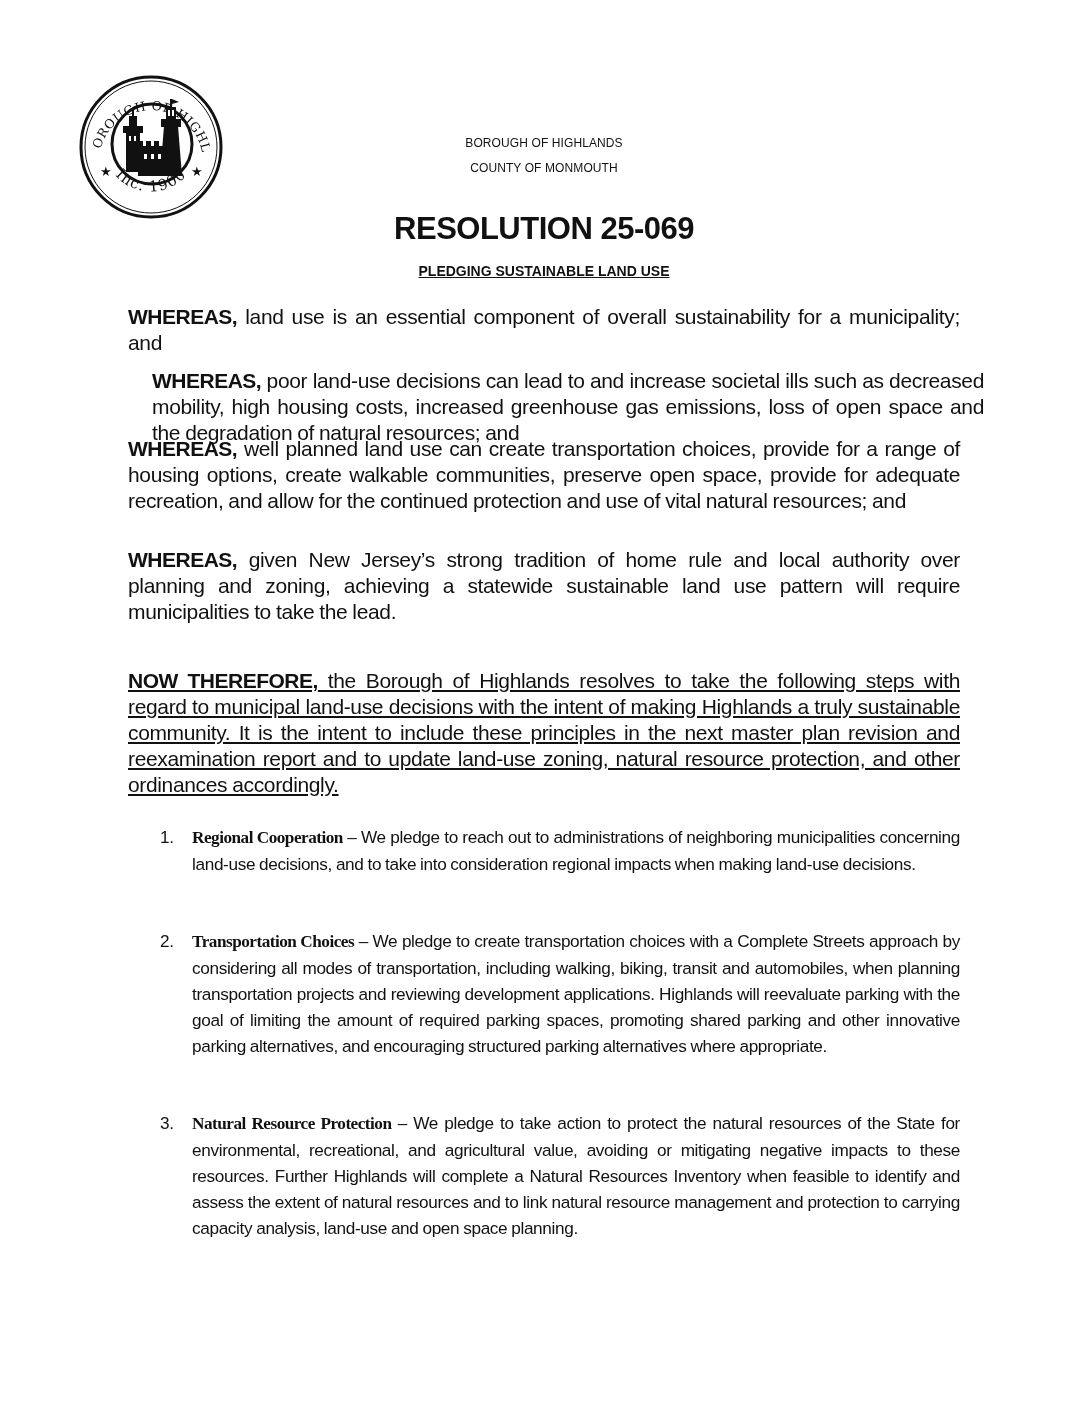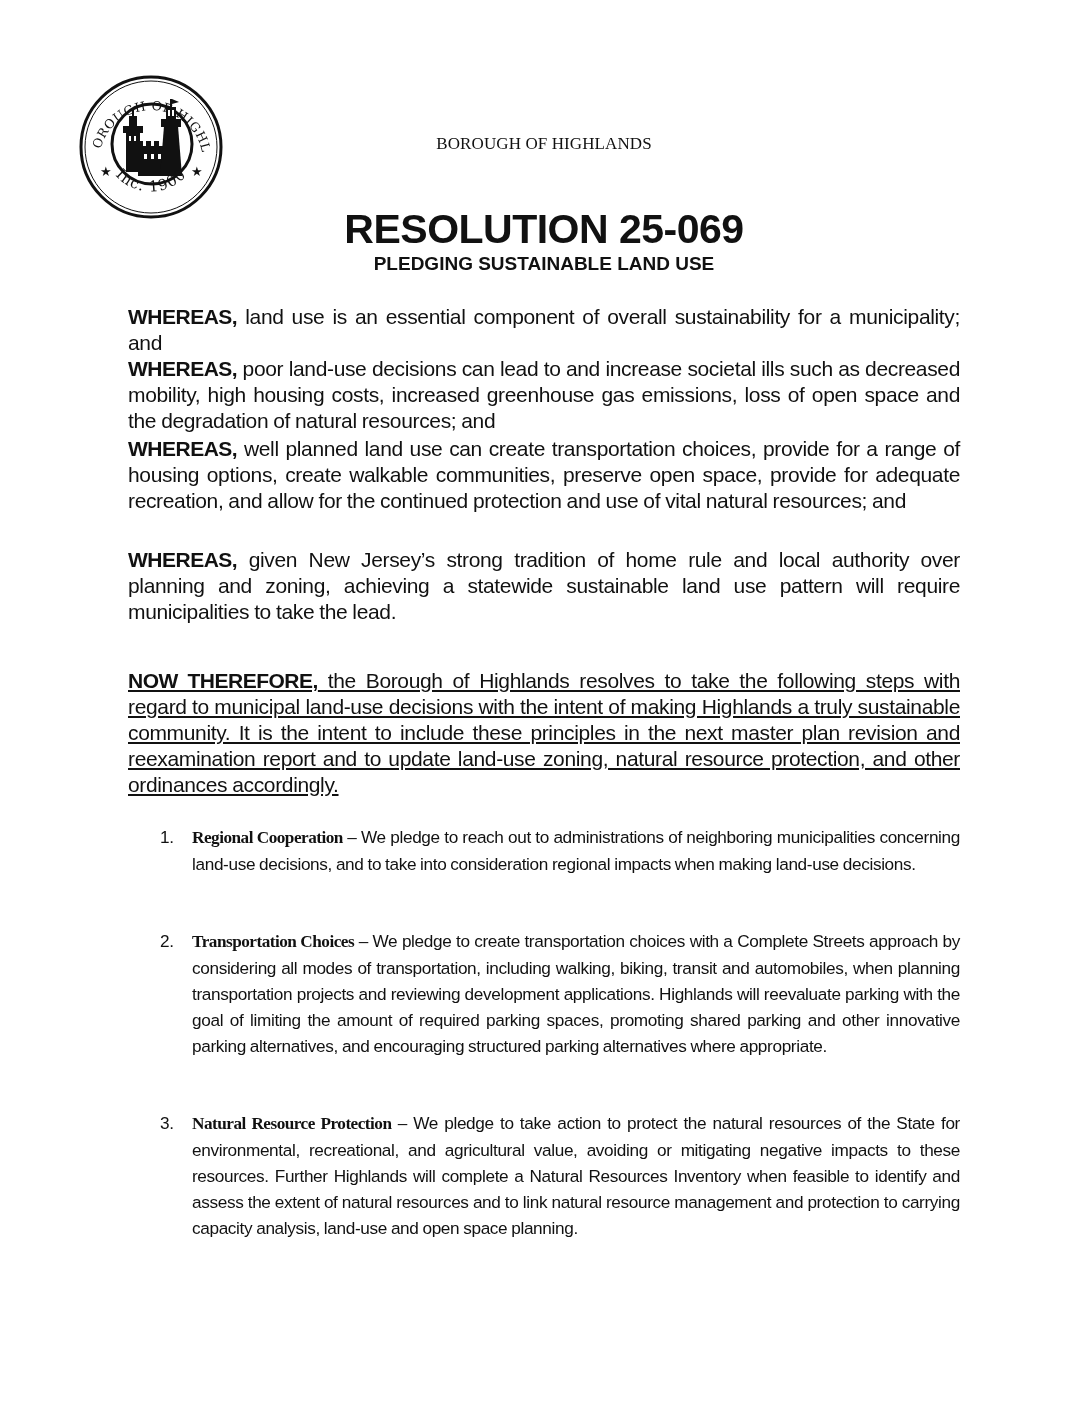--- a/index.html
+++ b/index.html
@@ -7,29 +7,29 @@
       width: 1088px; height: 1408px; position: relative; overflow: hidden;
       font-family: "Liberation Sans", sans-serif; color: #111111;
     }
     .seal {
       position: absolute; left: 78px; top: 74px; width: 146px; height: 146px;
     }
     .header-block {
       position: absolute; left: 344px; width: 400px; text-align: center;
     }
     .hdr-line {
-      font-size: 17px; line-height: 25px; letter-spacing: 0.1px; font-family: Liberation Serif, serif;
+      font-size: 12px; line-height: 25px; letter-spacing: 0.1px;
     }
     .res-title {
       position: absolute; left: 300px; width: 488px; top: 209px; text-align: center;
-      font-size: 41px; font-weight: bold; letter-spacing: -0.5px; line-height: 40px;
+      font-size: 31px; font-weight: bold; letter-spacing: -0.5px; line-height: 40px;
     }
     .res-subtitle {
-      position: absolute; left: 300px; width: 488px; top: 253px; text-align: center;
-      font-size: 19px; font-weight: bold; line-height: 22px;
+      position: absolute; left: 300px; width: 488px; top: 260px; text-align: center;
+      font-size: 14px; font-weight: bold; line-height: 22px; text-decoration: underline;
     }
     .body-text {
       position: absolute; left: 128px; width: 832px;
       font-size: 21px; line-height: 26px; text-align: justify;
       letter-spacing: -0.35px; word-spacing: -0.5px;
     }
     .para { margin: 0; text-align-last: left; }
     .lead { font-weight: bold; letter-spacing: -0.5px; }
     .list {
       position: absolute; left: 160px; width: 800px;
@@ -82,28 +82,29 @@
     <text font-family="DejaVu Serif, serif" font-size="15" fill="#111" letter-spacing="1">
       <textPath href="#arcBot" startOffset="50%" text-anchor="middle">Inc. 1900</textPath>
     </text>
     <text x="22" y="102" font-size="13" fill="#111" font-family="DejaVu Sans, sans-serif">★</text>
     <text x="113" y="102" font-size="13" fill="#111" font-family="DejaVu Sans, sans-serif">★</text>
   </svg>
 </div>
 
 <div class="header-block" style="top:131px;">
   <div class="hdr-line">BOROUGH OF HIGHLANDS</div>
+  <div class="hdr-line">COUNTY OF MONMOUTH</div>
 </div>
 <div class="res-title">RESOLUTION 25-069</div>
 <div class="res-subtitle">PLEDGING SUSTAINABLE LAND USE</div>
 
 <div class="body-text" style="top:304px;">
   <p class="para"><span class="lead">WHEREAS,</span><span> land use is an essential component of overall sustainability for a municipality; and</span></p>
 </div>
-<div class="body-text" style="top:356px;">
+<div class="body-text" style="top:368px;margin-left:24px;">
   <p class="para"><span class="lead">WHEREAS,</span><span> poor land-use decisions can lead to and increase societal ills such as decreased mobility, high housing costs, increased greenhouse gas emissions, loss of open space and the degradation of natural resources; and</span></p>
 </div>
 <div class="body-text" style="top:436px;">
   <p class="para"><span class="lead">WHEREAS,</span><span> well planned land use can create transportation choices, provide for a range of housing options, create walkable communities, preserve open space, provide for adequate recreation, and allow for the continued protection and use of vital natural resources; and</span></p>
 </div>
 <div class="body-text" style="top:547px;">
   <p class="para"><span class="lead">WHEREAS,</span><span> given New Jersey’s strong tradition of home rule and local authority over planning and zoning, achieving a statewide sustainable land use pattern will require municipalities to take the lead.</span></p>
 </div>
 
 <div class="body-text" style="top:668px;text-decoration:underline;">

